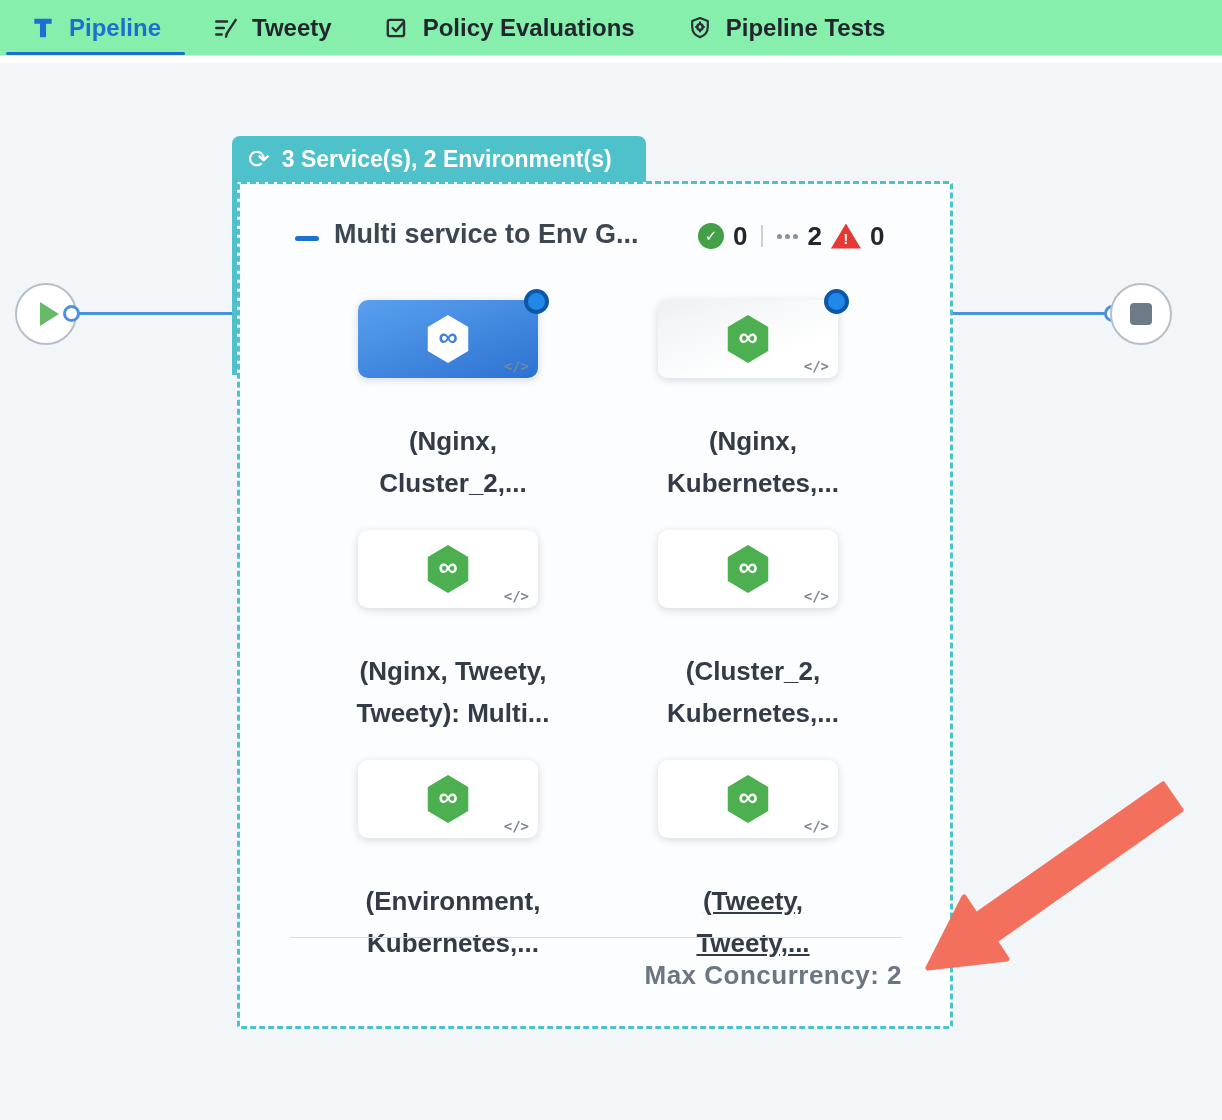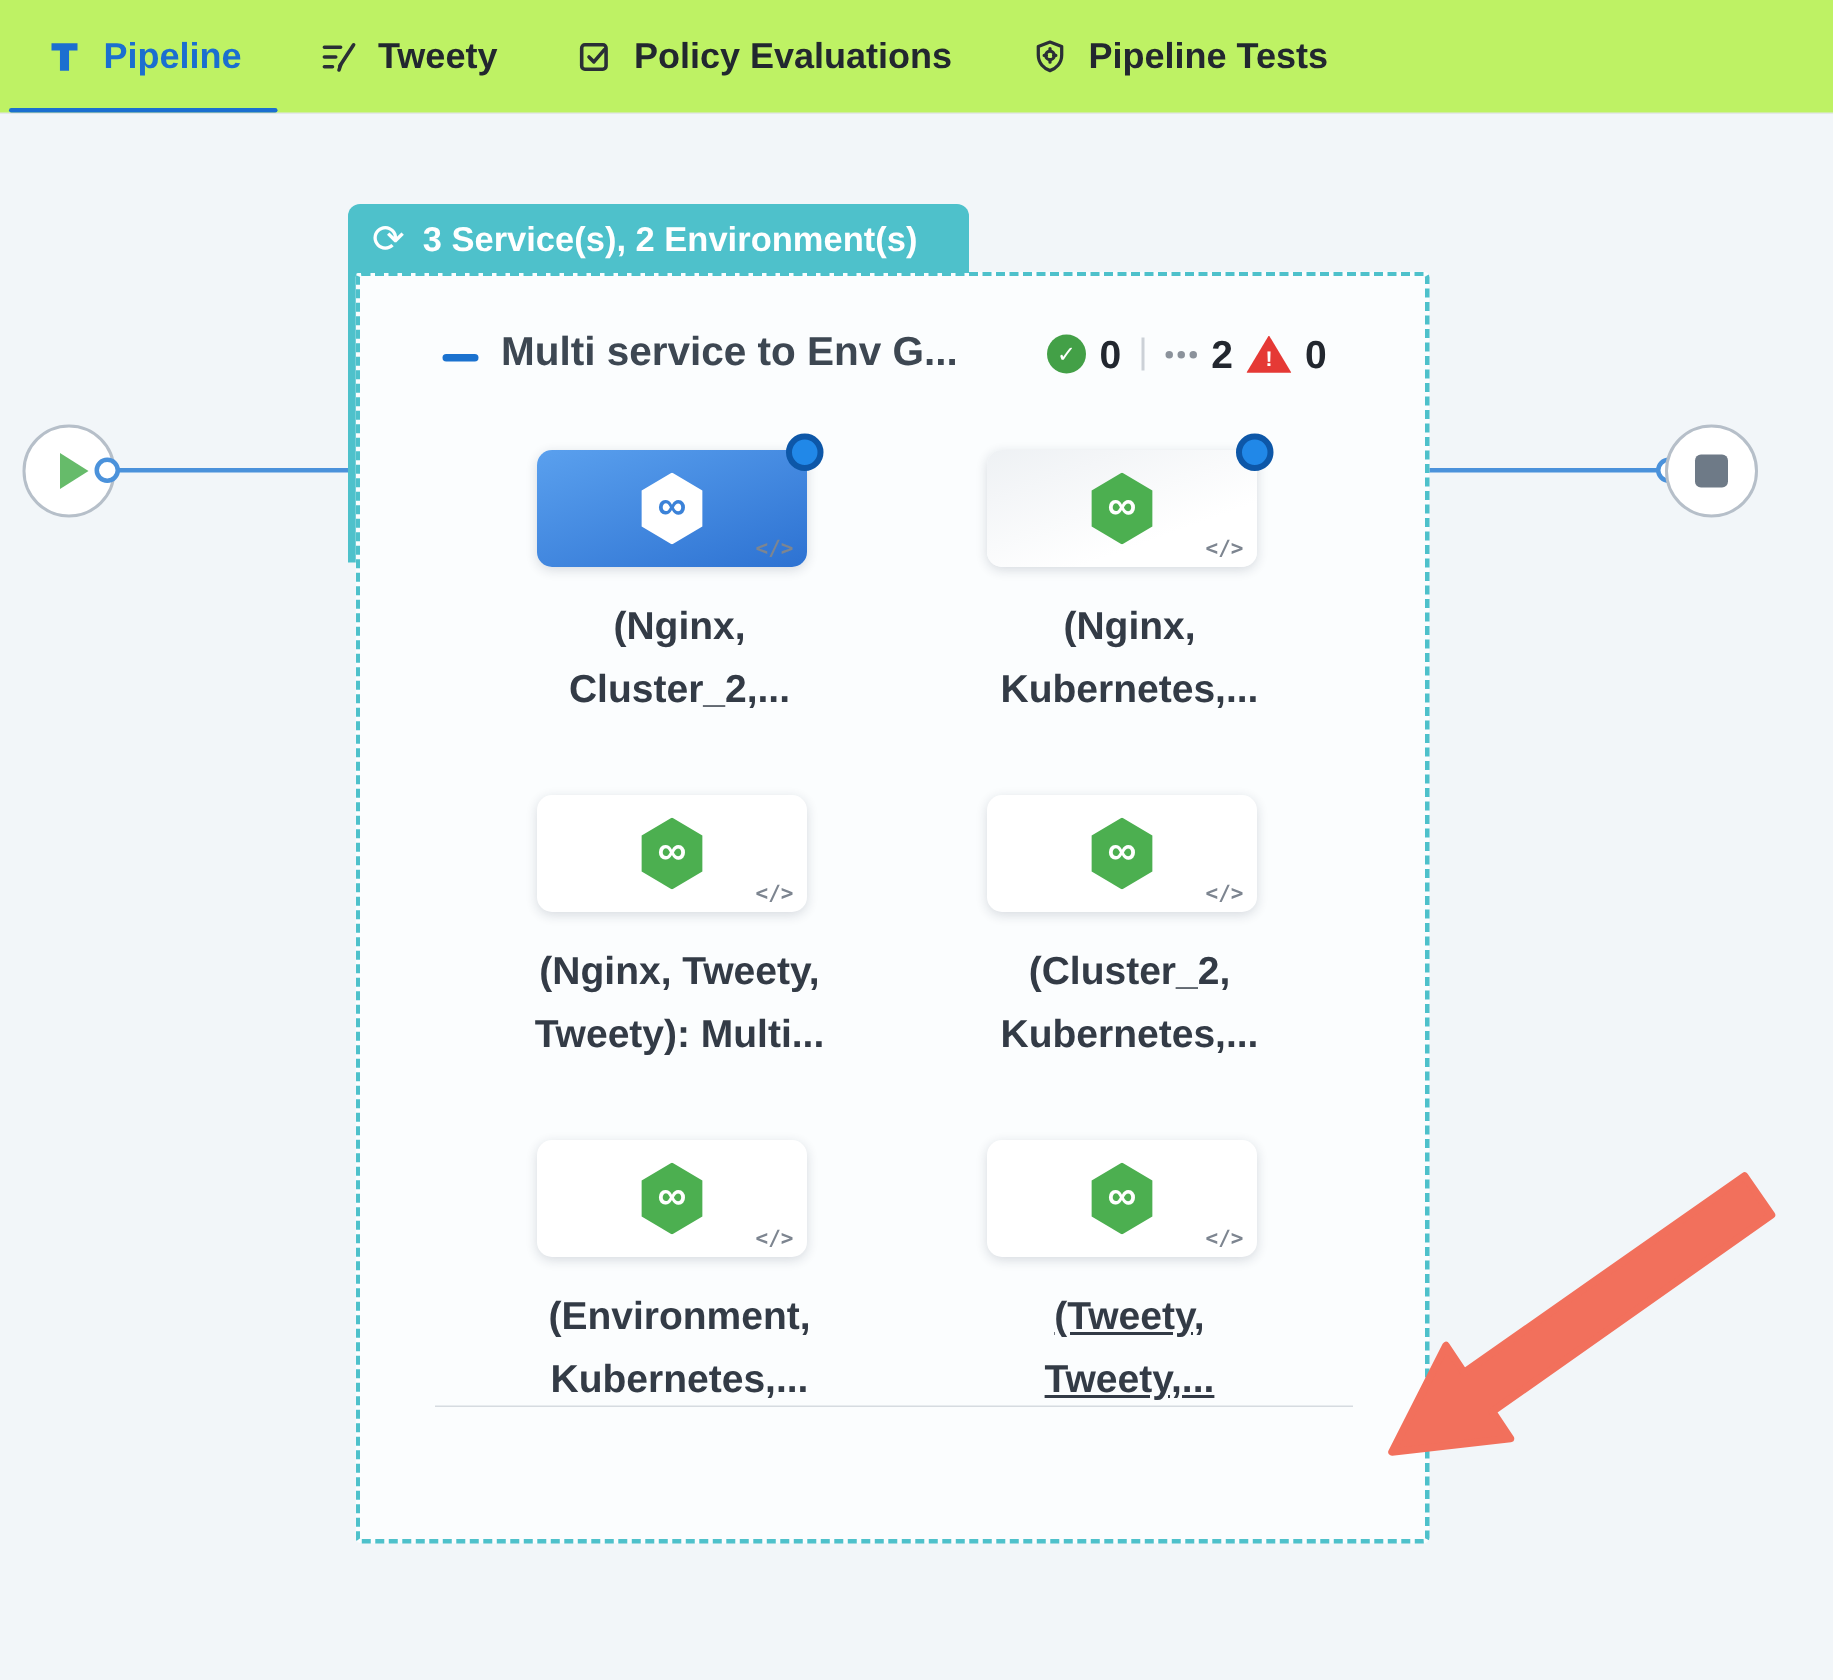--- a/index.html
+++ b/index.html
@@ -4,22 +4,22 @@
 <style>
   * { margin:0; padding:0; box-sizing:border-box; }
   html,body { width:1222px; height:1120px; }
   body {
     font-family:"Liberation Sans","DejaVu Sans",sans-serif;
     background:#ffffff; position:relative; overflow:hidden; color:#22272f;
   }
 
   
   .tabbar {
-    position:absolute; top:0; left:0; right:0; height:76px;
-    background:#bef264; border-bottom:1px solid #e4e7ea;
+    position:absolute; top:0; left:0; right:0; height:56px;
+    background:#86efac; border-bottom:1px solid #e4e7ea;
     display:flex; align-items:stretch; padding-left:4px; z-index:5;
   }
   .tab {
     display:flex; align-items:center; gap:13px; padding:0 26px;
     font-size:24px; font-weight:600; color:#22272f; position:relative; cursor:pointer;
   }
   .tab.active { color:#1b6fd0; }
   .tab.active::after {
     content:""; position:absolute; left:2px; right:2px; bottom:0; height:3px;
     background:#1b6fd0; border-radius:2px;
@@ -120,21 +120,21 @@
     position:absolute; right:9px; bottom:4px;
     font-family:"DejaVu Sans Mono","Liberation Mono",monospace;
     font-size:14px; font-weight:700; color:#7d8590;
   }
   .sel-dot {
     position:absolute; right:-11px; top:-11px; width:25px; height:25px;
     border-radius:50%; background:#2188e8; border:4px solid #0d57a8; cursor:pointer;
   }
   .card-label {
     width:290px; text-align:center; z-index:2;
-    font-size:26px; font-weight:700; color:#333b46; line-height:42px;
+    font-size:26px; font-weight:700; color:#333b46; line-height:42px;margin-top:24px;
   }
 
   .grid-divider { left:290px; top:874px; width:612px; height:1px; background:#d6dbe0; z-index:2; }
   .max-conc {
     left:500px; top:897px; width:402px; text-align:right; z-index:2;
     font-size:26px; font-weight:700; color:#6c7683; letter-spacing:.5px;
   }
 
   .arrow-overlay { left:0; top:0; width:1222px; height:1057px; z-index:6; pointer-events:none; }
 </style>
@@ -279,20 +279,21 @@
   <div class="abs card-label" style="left:308px; top:793px;">
     <div>(Environment,</div>
       <div>Kubernetes,...</div>
   </div>
   <div class="abs card-label" style="left:608px; top:793px;text-decoration:underline;">
     <div>(Tweety,</div>
       <div>Tweety,...</div>
   </div>
 
   <div class="abs grid-divider"></div>
+  <div class="abs max-conc">Max Concurrency: 2</div>
 
   <div class="abs edge-line" style="left:953px; top:249px; width:160px;"></div>
   <div class="abs link-dot" style="left:1104px; top:242px;"></div>
   <div class="abs exec-node" style="left:1110px; top:220px;">
     <span class="stop-square"></span>
   </div>
 
   <svg class="abs arrow-overlay" viewBox="0 0 1222 1057">
     <polygon points="1163,721 976,852 964,834 928,905 1007,896 995,878 1181,747" fill="#f2705c" stroke="#f2705c" stroke-width="5" stroke-linejoin="round"></polygon>
   </svg>

